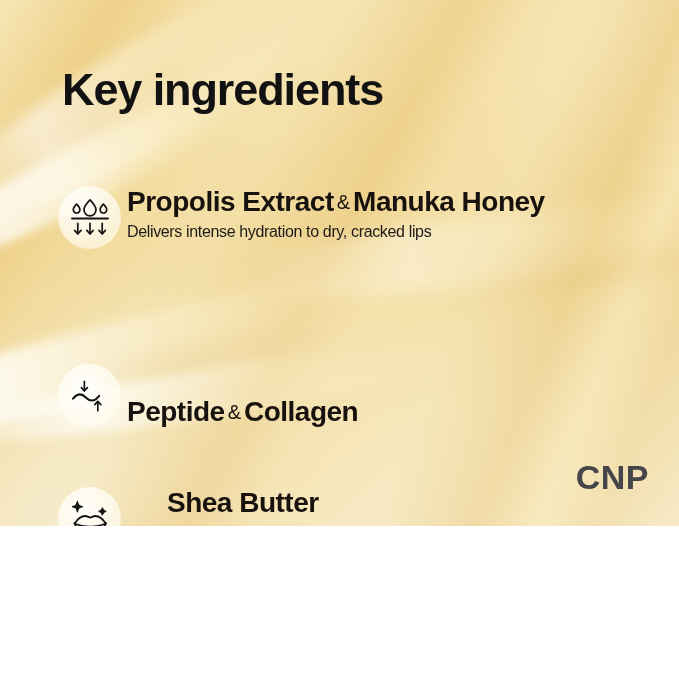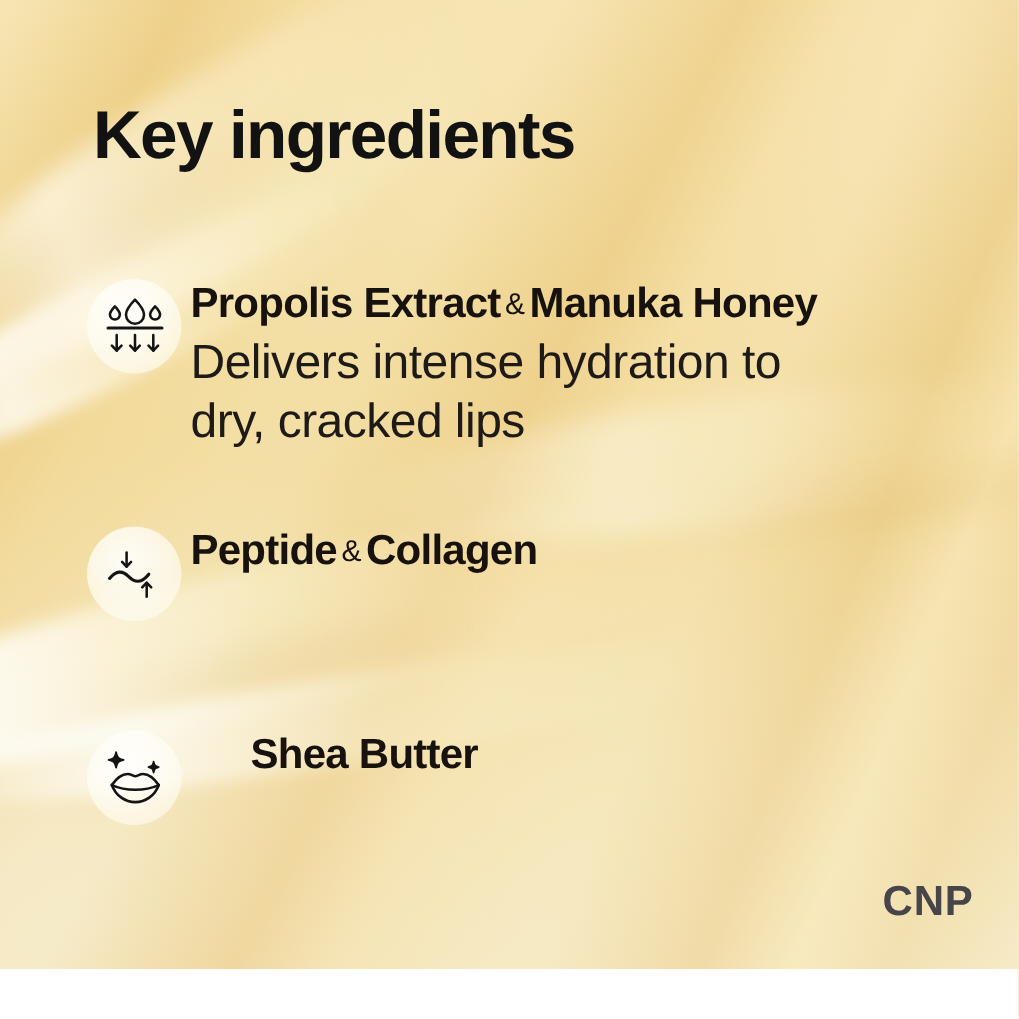--- a/index.html
+++ b/index.html
@@ -5,21 +5,21 @@
   * { margin:0; padding:0; box-sizing:border-box; }
 
   html, body {
     width:679px; height:679px;
     overflow:hidden;
     font-family:"Liberation Sans", sans-serif;
   }
 
   #stage{
     position:relative;
-    width:679px; height:646px;
+    width:679px; height:526px;
     background:#f2dda4;
     overflow:hidden;
   }
 
   
   .bg-base{
     position:absolute; inset:0;
     background:
       radial-gradient(120% 85% at 88% 4%,  #f7e7b8 0%, rgba(247,231,184,0) 58%),
       radial-gradient(110% 80% at 10% 96%, #f6ebc9 0%, rgba(246,235,201,0) 62%),
@@ -173,21 +173,21 @@
   }
 
   .rows{ position:absolute; left:0; top:0; }
 
   .row{
     position:absolute;
     display:flex;
     align-items:flex-start;
   }
   .row-1{ left:58px; top:186px; }
-  .row-2{ left:58px; top:351px; }
+  .row-2{ left:58px; top:364px;align-items:flex-end; }
   .row-3{ left:58px; top:487px;gap:40px; }
 
   .icon-badge{
     width:63px; height:63px;
     flex:0 0 63px;
     border-radius:50%;
     background:radial-gradient(circle at 42% 36%,
       rgba(255,255,255,.90) 0%,
       rgba(255,253,244,.74) 55%,
       rgba(255,251,235,.52) 100%);
@@ -213,32 +213,32 @@
   .amp{
     font-size:20px;
     font-weight:400;
     letter-spacing:0;
     padding:0 3px;
     position:relative;
     top:-2px;
   }
   .ing-desc{
     margin-top:5px;
-    font-size:32px;
+    font-size:16px;
     font-weight:400;
     letter-spacing:-.35px;
     color:#1d1a17;
     line-height:1.22;
     max-width:430px;
   }
 
   .logo{
     position:absolute;
     right:30px; bottom:29px;
-    font-size:28px;
+    font-size:34px;
     font-weight:700;
     letter-spacing:.5px;
     color:#46464a;
   }
 </style>
 </head>
 <body>
 
 <div id="stage">
 

